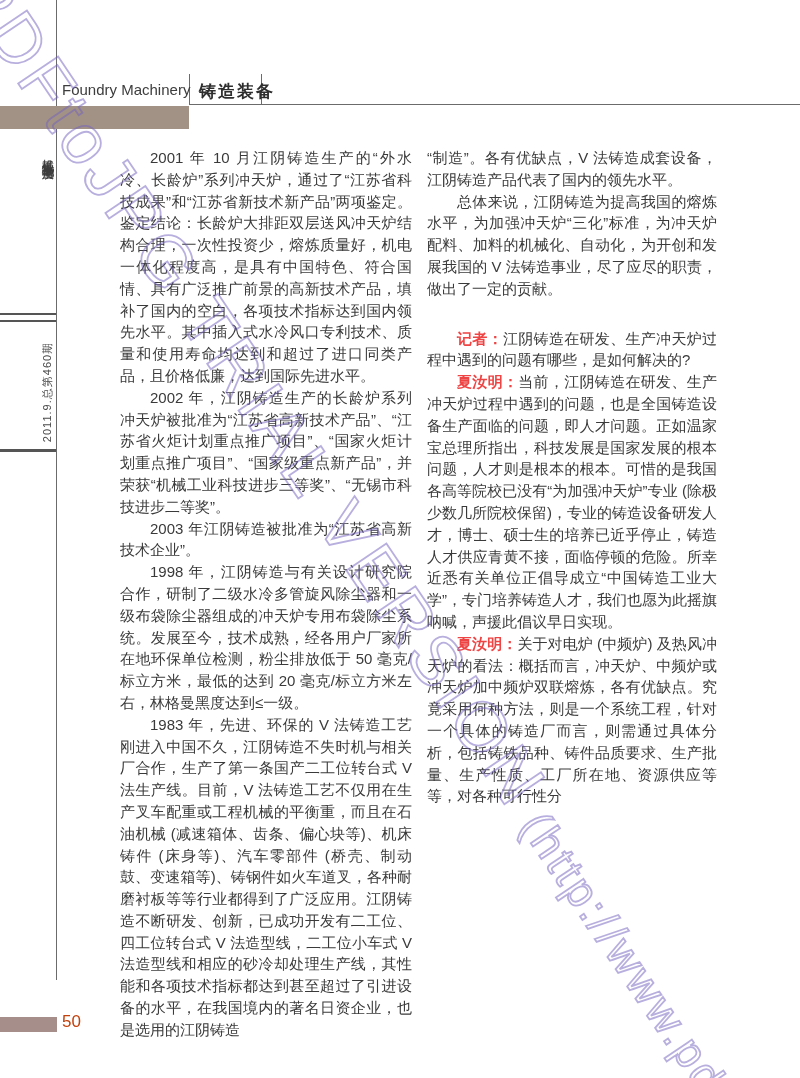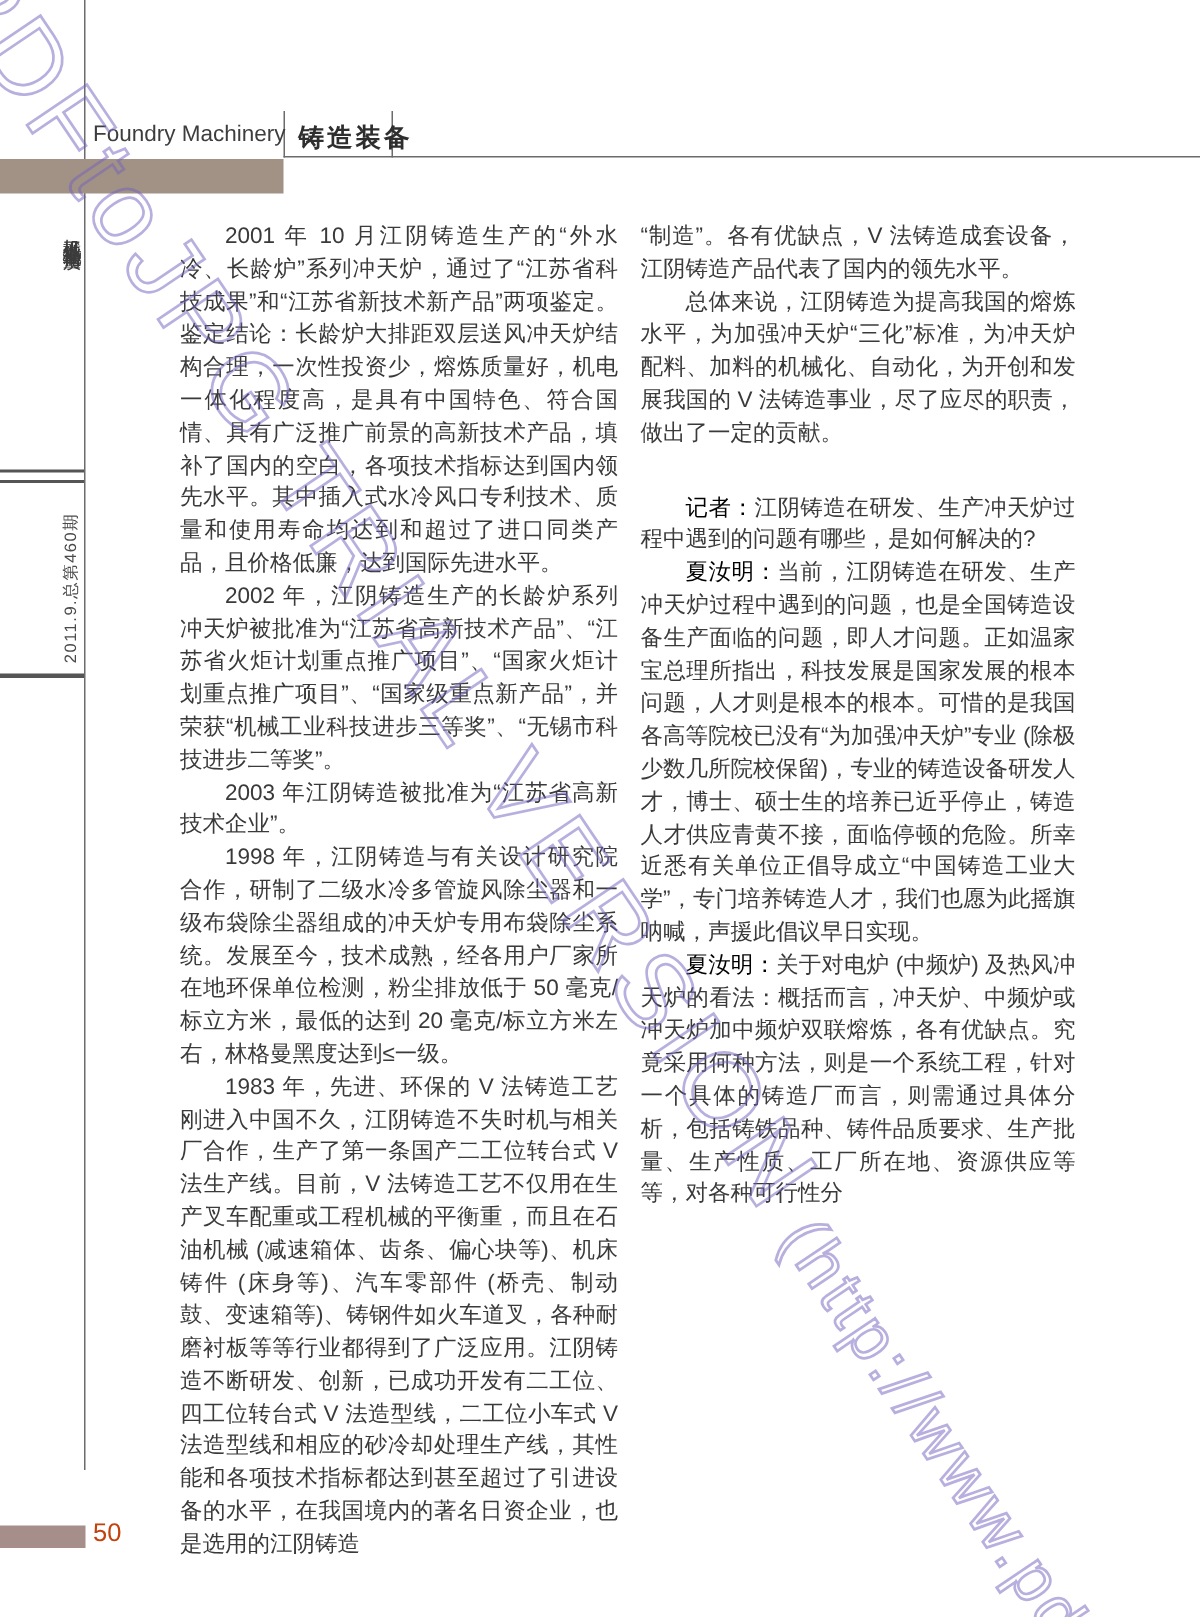--- a/index.html
+++ b/index.html
@@ -28,21 +28,21 @@
               white-space:nowrap;font-size:11px;letter-spacing:1px;color:#4a4a4a;}
 
   
   .col{position:absolute;top:147px;font-size:15px;line-height:21.8px;text-align:justify;
        color:#3a3a3a;}
   .col-left{left:120px;width:292px;}
   .col-right{left:427px;width:290px;}
   .col p{margin:0;text-indent:2em;}
   .col p.no-indent{text-indent:0;}
   .col p.spacer-before{margin-top:28px;}
-  .speaker{font-weight:normal;color:#000000;}
+  .speaker{font-weight:bold;color:#ef4444;}
 
   
   .footer-bar{position:absolute;left:0;top:1017px;width:57px;height:15px;background:#a68f8a;}
   .page-number{position:absolute;left:62px;top:1012px;font-size:17px;color:#c2410c;}
 
   
   .watermark{position:absolute;left:8px;top:-46px;transform:rotate(56deg);
              transform-origin:0 0;white-space:nowrap;pointer-events:none;z-index:10;
              color:transparent;-webkit-text-stroke:1.8px rgba(113,96,190,0.5);}
   .wm-big{font-size:70px;letter-spacing:5px;}

